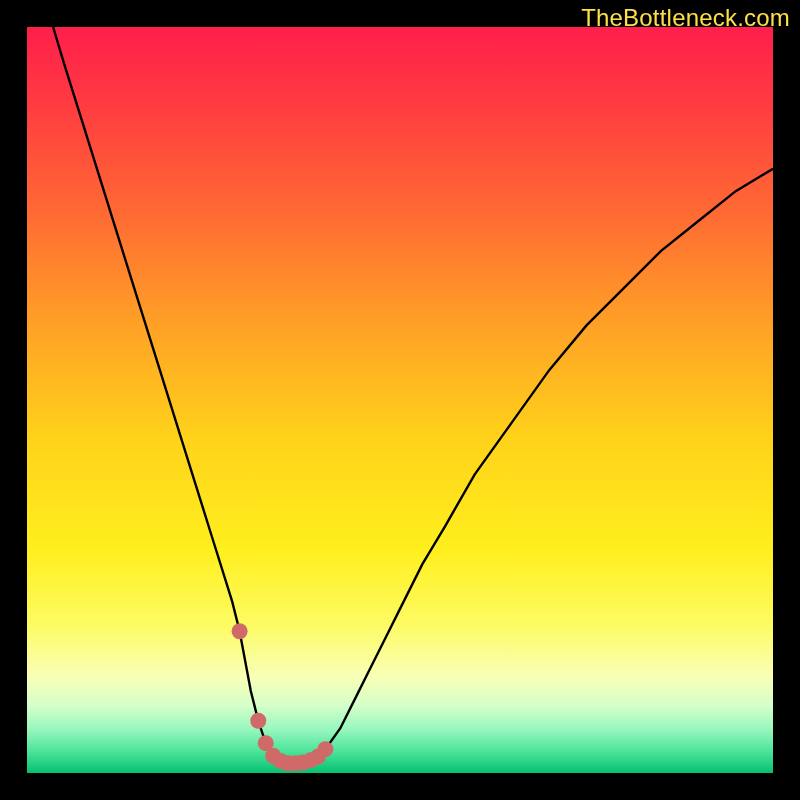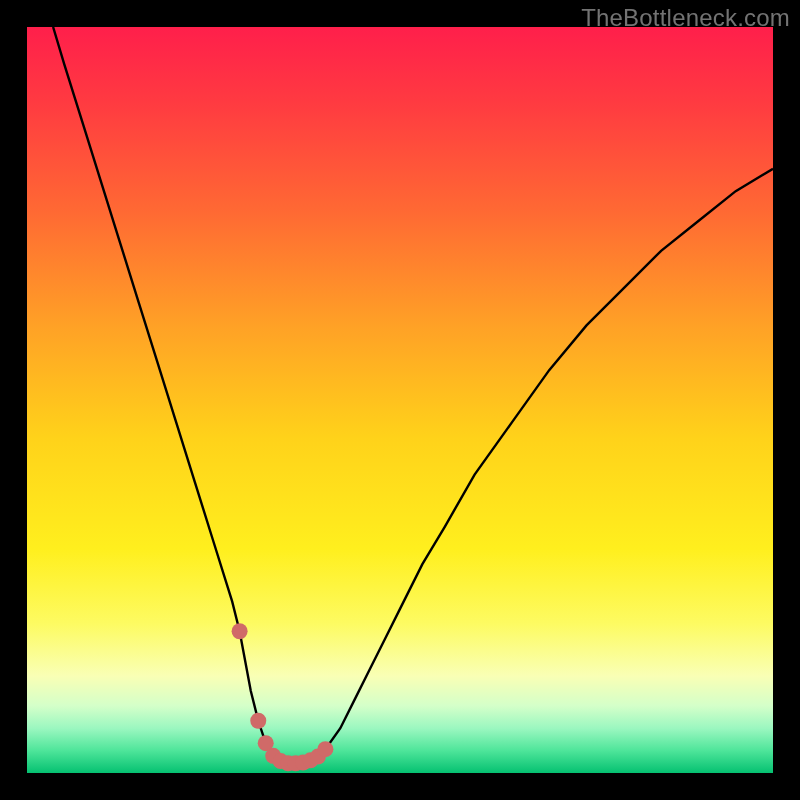--- a/index.html
+++ b/index.html
@@ -31,21 +31,21 @@
     position: absolute;
     left: 0;
     top: 0;
     width: 100%;
     height: 100%;
   }
   .watermark {
     position: absolute;
     top: 4px;
     right: 10px;
-    color: #737373;
+    color: #fde047;
     font-size: 24px;
     font-weight: 400;
     letter-spacing: 0.2px;
   }
   svg.curve {
     position: absolute;
     left: 0;
     top: 0;
     width: 746px;
     height: 746px;

